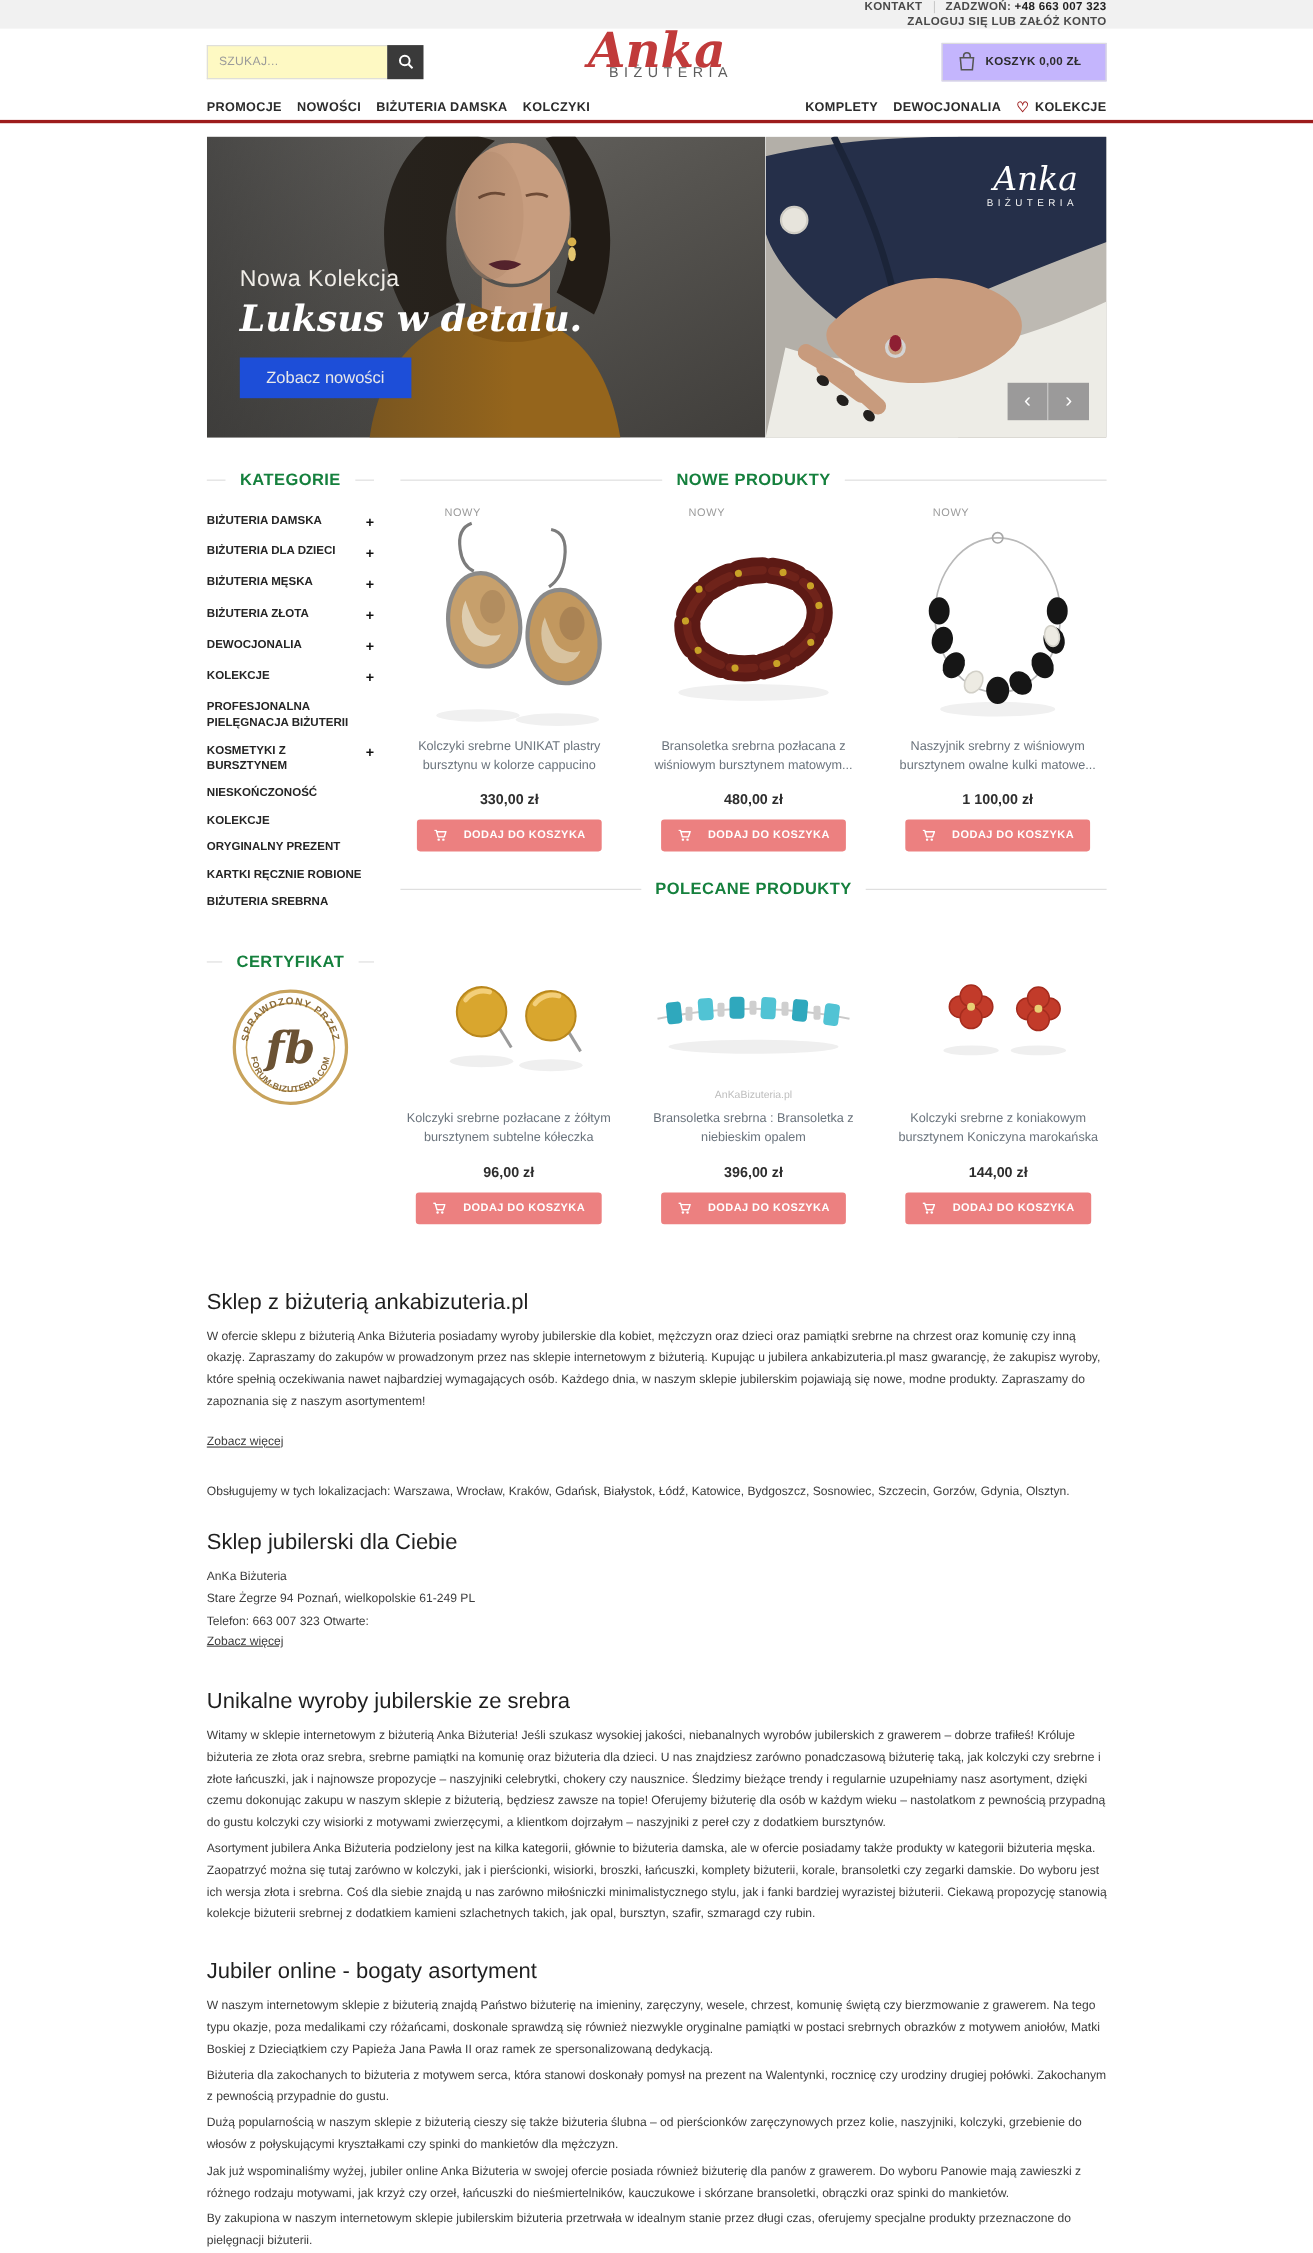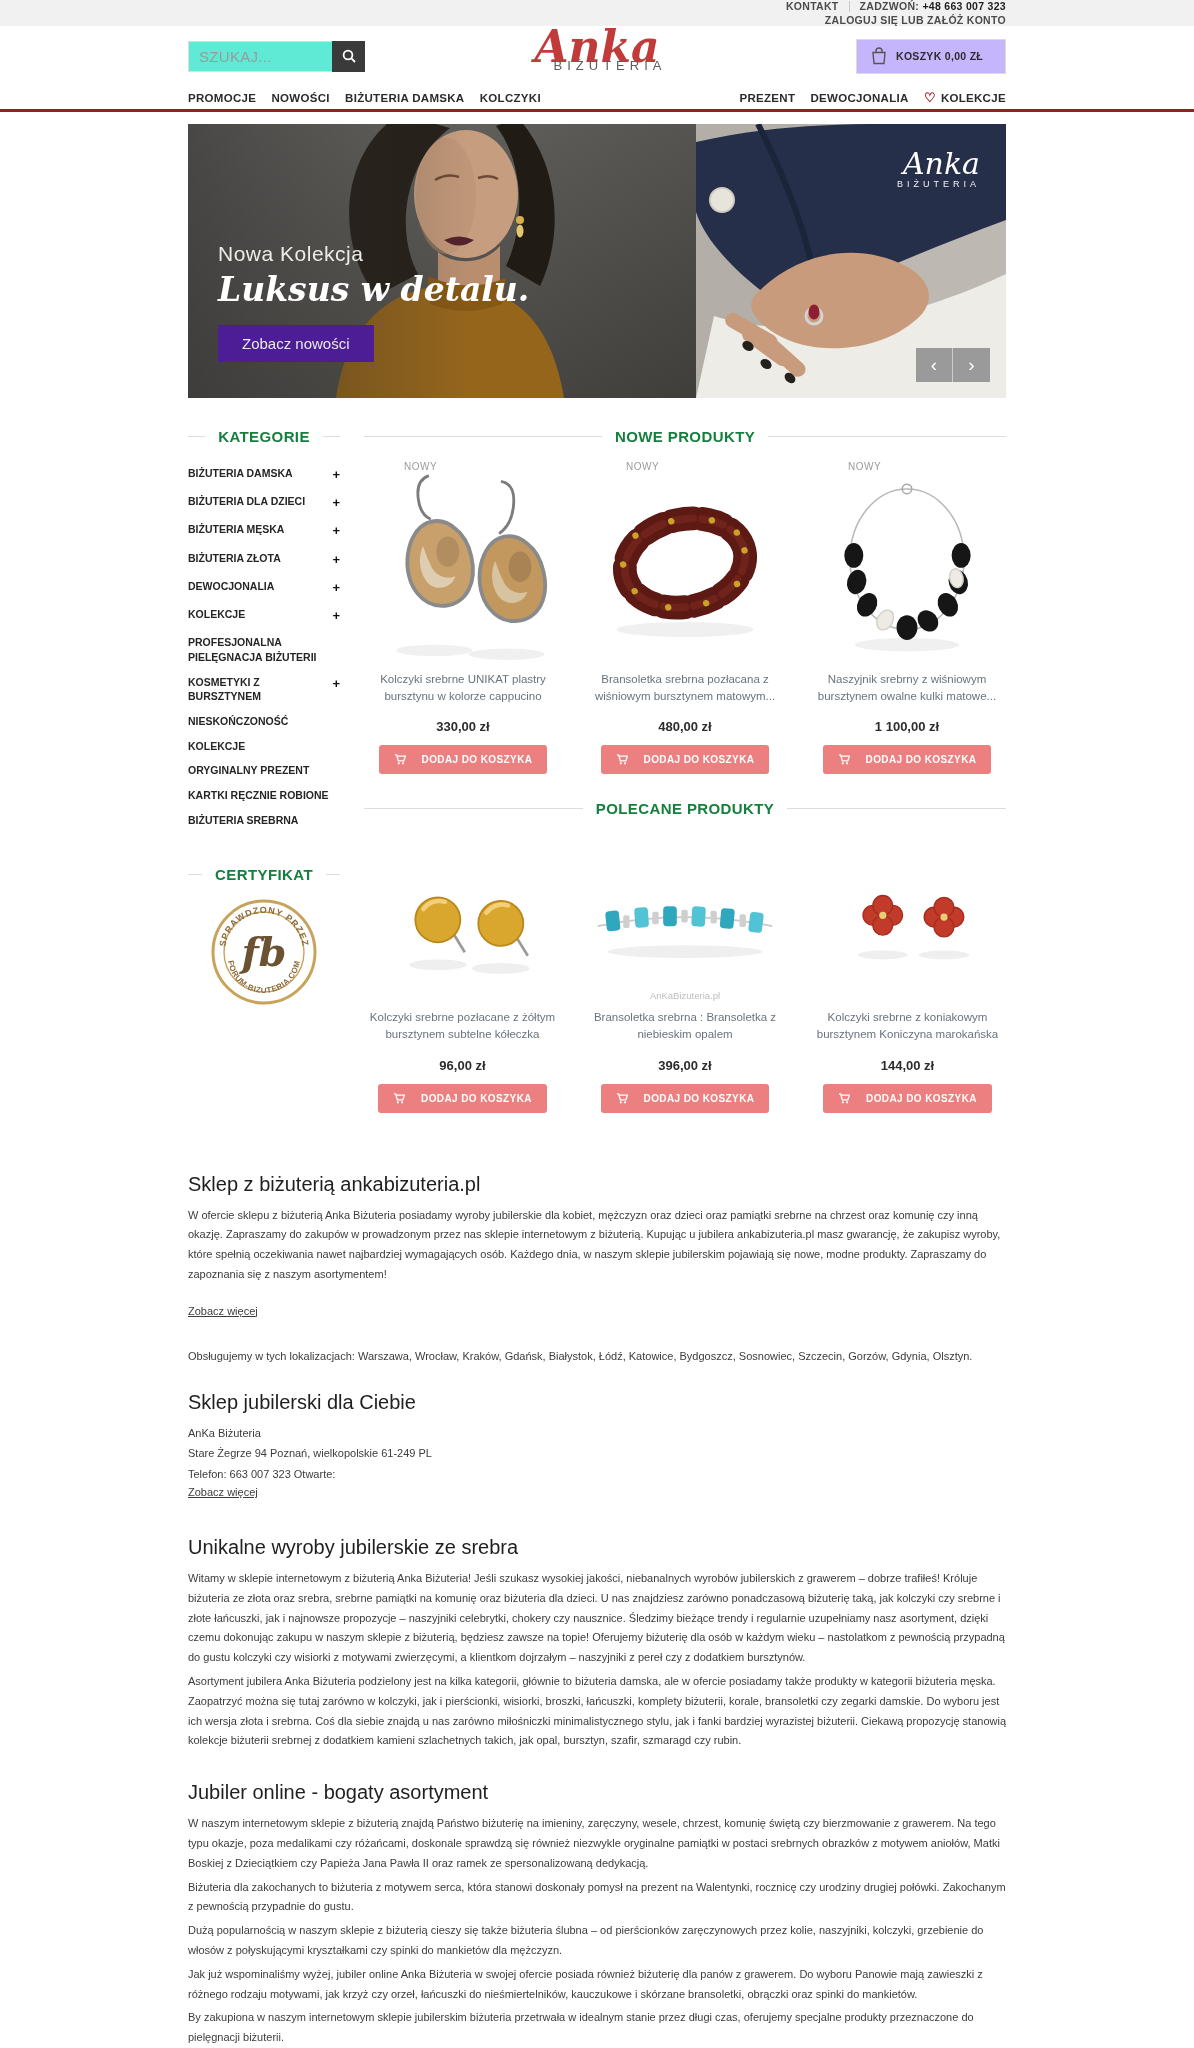--- a/index.html
+++ b/index.html
@@ -15,21 +15,21 @@
   .topbar .container { display: flex; justify-content: space-between; align-items: flex-end; height: 100%; flex-direction: column; }
   .topbar-left { display: flex; align-items: center; gap: 10px; font-size: 10.5px; font-weight: bold; color: #4a4a4a; letter-spacing: .3px; }
   .topbar-sep { width: 1px; height: 11px; background: #c9c9c9; }
   .topbar-phone b { color: #1e1e1e; }
   .topbar-right { font-size: 10.5px; font-weight: bold; color: #4a4a4a; letter-spacing: .3px; cursor: pointer; }
 
   
   .header-main { height: 60px; }
   .header-main .container { display: flex; justify-content: space-between; align-items: center; height: 100%; }
   .search-box { display: flex; }
-  .search-box input { width: 144px; height: 31px; border: 1px solid #dcdcdc; border-right: none; padding: 0 10px; font-size: 15px; color: #666; letter-spacing: .3px; outline: none; background: #5eead4; }
+  .search-box input { width: 164px; height: 31px; border: 1px solid #dcdcdc; border-right: none; padding: 0 10px; font-size: 11px; color: #666; letter-spacing: .3px; outline: none; background: #fef9c3; }
   .search-box input::placeholder { color: #9a9a9a; }
   .search-btn { width: 33px; height: 31px; background: #3a3a3a; border: none; display: flex; align-items: center; justify-content: center; cursor: pointer; }
   .logo { position: absolute; left: 50%; transform: translateX(-50%); top: 0px; z-index: 6; text-align: center; pointer-events: none; }
   .logo-main { font-family: "DejaVu Serif", serif; font-style: italic; font-weight: bold; font-size: 44px; line-height: 0.95; color: #c13b3b; }
   .logo-sub { font-size: 13px; letter-spacing: 5px; color: #5d5d5d; margin: -10px 0 0 26px; }
   .cart-box { border: 1px solid #dcdcdc; background: #c4b5fd; height: 35px; min-width: 150px; display: flex; align-items: center; gap: 9px; padding: 0 14px; cursor: pointer; }
   .cart-text { font-size: 10.5px; font-weight: bold; color: #2c2c2c; letter-spacing: .3px; }
 
   
   .nav { border-bottom: 3px solid #9d1c1c; height: 26px; }
@@ -39,21 +39,21 @@
   .heart { color: #9d1c1c; font-size: 13px; }
 
   
   .hero { width: 818px; margin: 12px auto 0; height: 274px; display: flex; position: relative; }
   .hero-left { width: 508px; height: 274px; position: relative; overflow: hidden; cursor: pointer; }
   .hero-right { width: 310px; height: 274px; position: relative; overflow: hidden; }
   .hero-art { position: absolute; inset: 0; width: 100%; height: 100%; }
   .hero-text { position: absolute; left: 30px; top: 118px; z-index: 2; }
   .hero-kicker { font-size: 21px; color: #efece7; letter-spacing: .5px; }
   .hero-title { font-family: "DejaVu Serif", serif; font-style: italic; font-weight: bold; font-size: 33px; color: #fff; margin-top: 4px; }
-  .hero-cta { margin-top: 16px; background: #4c1d95; color: #e9e9e9; border: none; font-size: 15px; padding: 10px 24px; cursor: pointer; font-family: "Liberation Sans", sans-serif; }
+  .hero-cta { margin-top: 16px; background: #1d4ed8; color: #e9e9e9; border: none; font-size: 15px; padding: 10px 24px; cursor: pointer; font-family: "Liberation Sans", sans-serif; }
   .hero-logo { position: absolute; top: 26px; right: 26px; text-align: right; z-index: 2; }
   .hero-logo-main { font-family: "DejaVu Serif", serif; font-style: italic; font-size: 30px; color: #fff; line-height: .9; }
   .hero-logo-sub { font-size: 9px; letter-spacing: 4px; color: #f2f2f2; margin-top: 2px; }
   .hero-arrows { position: absolute; bottom: 16px; right: 16px; display: flex; z-index: 3; }
   .hero-arrow { width: 37px; height: 34px; background: rgba(140,140,140,.85); color: #fff; font-size: 19px; display: flex; align-items: center; justify-content: center; cursor: pointer; }
   .hero-arrow:first-child { border-right: 1px solid rgba(255,255,255,.5); }
 
   
   .main-grid { display: flex; gap: 24px; width: 818px; margin: 30px auto 0; }
   .sidebar { width: 152px; flex: none; }
@@ -131,21 +131,21 @@
   </div>
 </div>
 
 <div class="nav">
   <div class="container">
     <span class="nav-item">PROMOCJE</span>
     <span class="nav-item">NOWOŚCI</span>
     <span class="nav-item">BIŻUTERIA DAMSKA</span>
     <span class="nav-item">KOLCZYKI</span>
     <span class="nav-spacer"></span>
-    <span class="nav-item">PREZENT</span>
+    <span class="nav-item">KOMPLETY</span>
     <span class="nav-item">DEWOCJONALIA</span>
     <span class="nav-item">
       <span class="heart">♡</span>
       <span>KOLEKCJE</span>
     </span>
   </div>
 </div>
 
 <div class="hero">
   <div class="hero-left">

